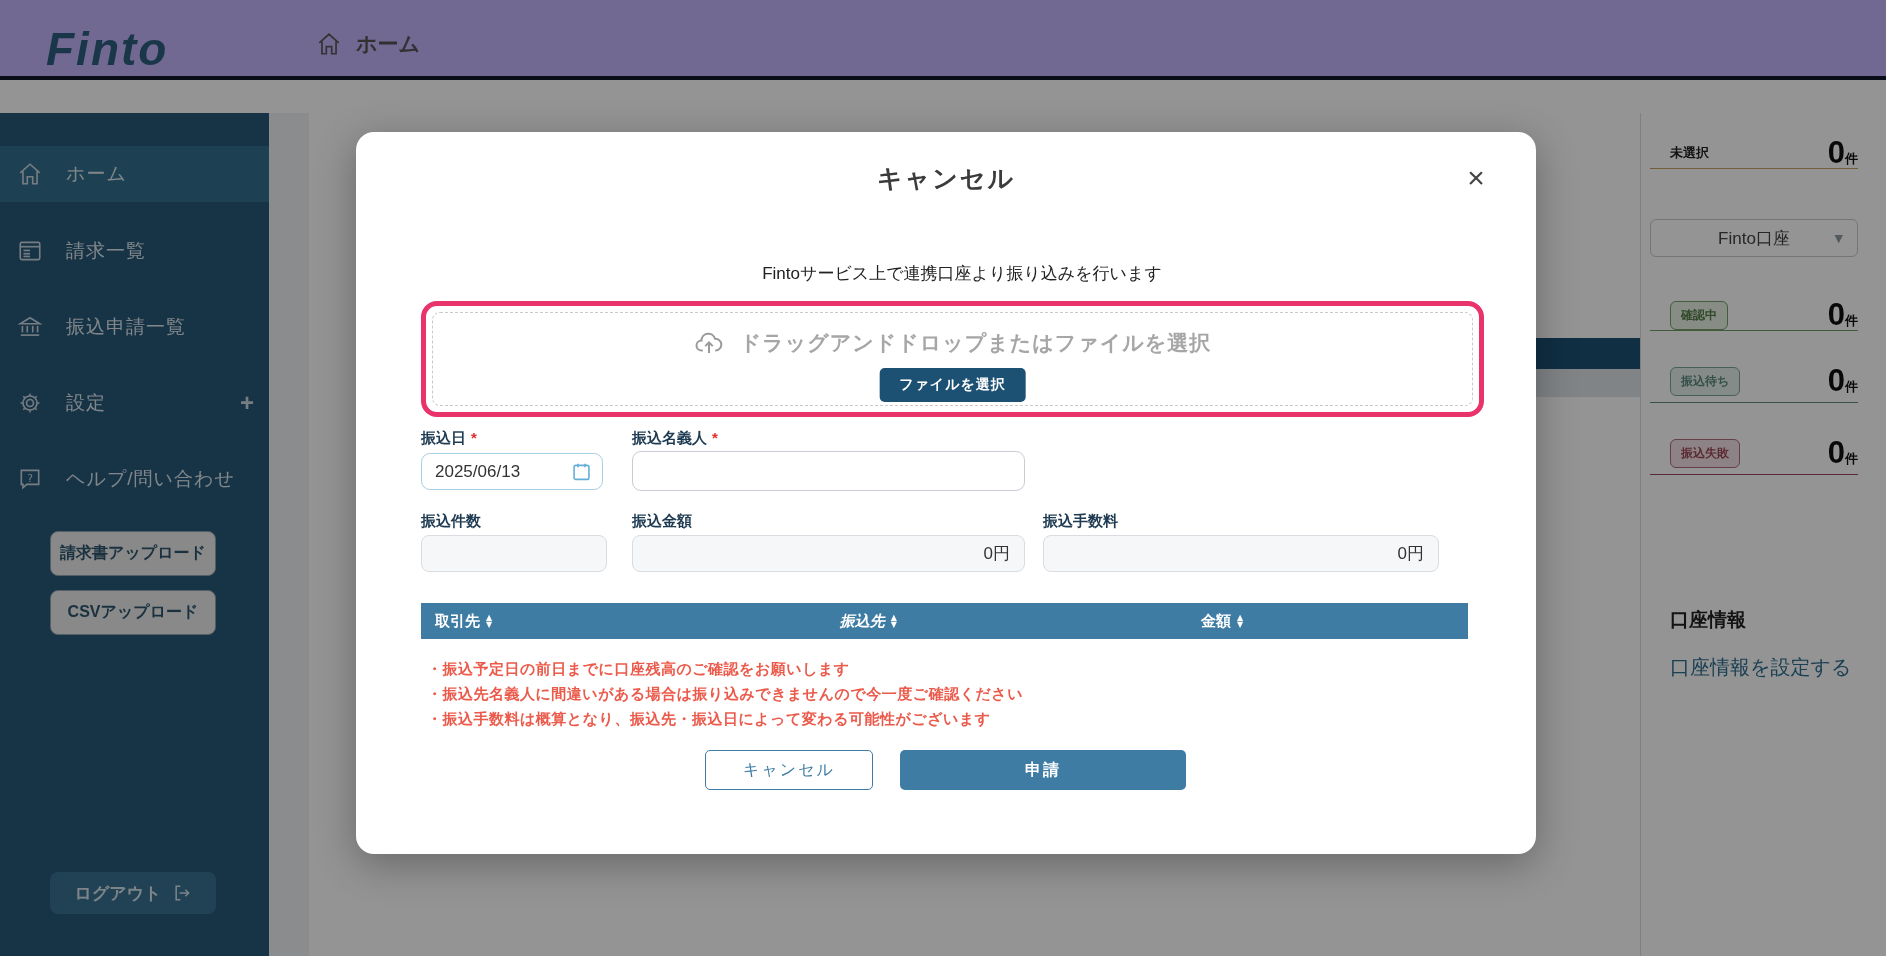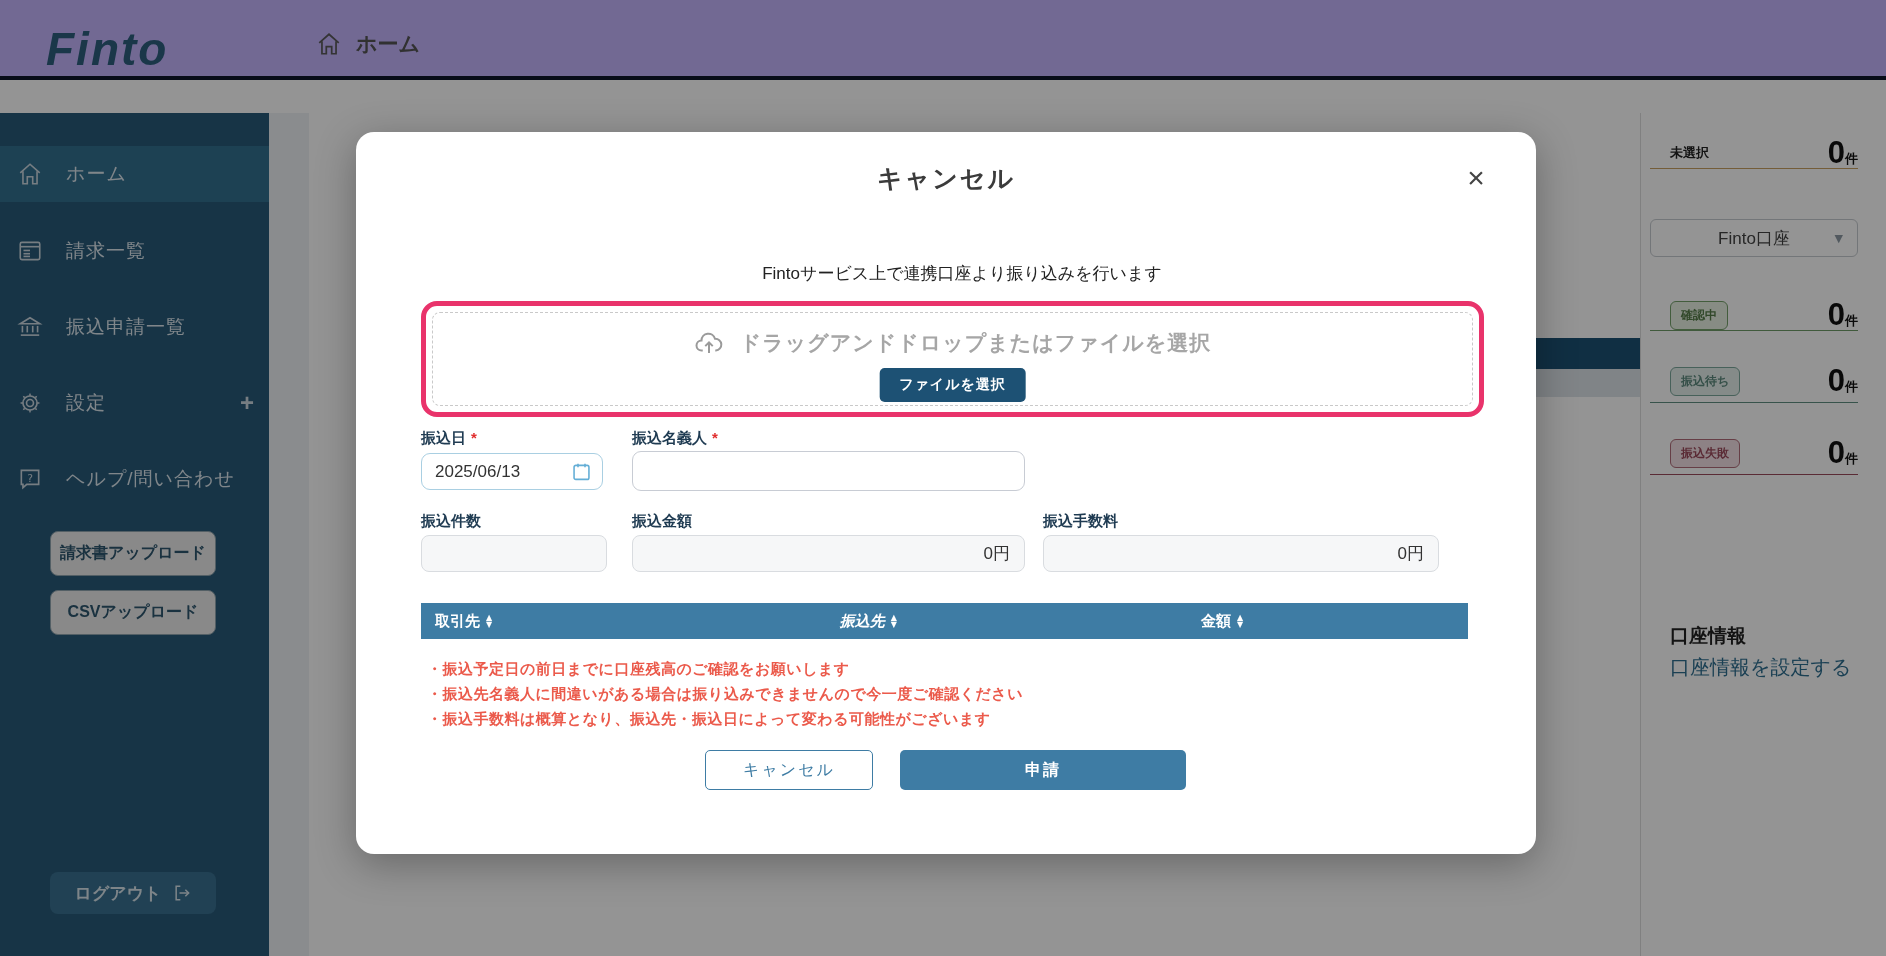--- a/index.html
+++ b/index.html
@@ -40,21 +40,21 @@
   .rp-count { font-size:31px; font-weight:bold; color:#111; }
   .rp-unit { font-size:13px; font-weight:bold; color:#111; }
   .rp-divider { position:absolute; left:9px; width:208px; height:0; border-top:1px solid; }
   .rp-select { position:absolute; left:9px; top:106px; width:208px; height:38px; border:1px solid #c6cbd0; border-radius:6px; background:#fff; display:flex; align-items:center; justify-content:center; gap:10px; cursor:pointer; }
   .rp-select .sel-value { font-size:17px; color:#444; }
   .rp-select .sel-caret { position:absolute; right:14px; font-size:11px; color:#8d9aa4; font-family:"DejaVu Sans",sans-serif; }
   .badge { display:inline-flex; align-items:center; justify-content:center; font-size:12px; font-weight:bold; border-radius:6px; border:1.5px solid; padding:5px 10px; }
   .badge.green { color:#567d49; border-color:#74a06a; background:#e9f2e4; }
   .badge.teal  { color:#5d8a7e; border-color:#7aa79b; background:#e5efec; }
   .badge.red   { color:#9c4a5c; border-color:#b06b79; background:#f3e1e5; }
-  .rp-h2 { position:absolute; left:29px; top:494px; font-size:19px; font-weight:bold; color:#222;margin-top:16px; }
+  .rp-h2 { position:absolute; left:29px; top:494px; font-size:19px; font-weight:bold; color:#222; }
   .rp-link { position:absolute; left:29px; top:541px; font-size:20px; color:#2e6e90; cursor:pointer; }
 
   
   #overlay { position:absolute; inset:0; background:rgba(0,0,0,0.42); z-index:5; }
 
   
   #modal { position:absolute; left:356px; top:132px; width:1180px; height:722px; background:#fff; border-radius:18px; z-index:10; box-shadow:0 10px 40px rgba(0,0,0,0.3); }
   .m-title { position:absolute; left:0; top:30px; width:100%; text-align:center; font-size:25px; font-weight:bold; color:#3b3b3b; letter-spacing:2px; }
   .m-close { position:absolute; right:42px; top:28px; width:36px; height:36px; border:none; background:none; font-size:30px; color:#444; cursor:pointer; line-height:36px; text-align:center; }
   .m-subtitle { position:absolute; left:0; top:130px; width:100%; text-align:center; font-size:17px; color:#222;margin-left:16px; }

